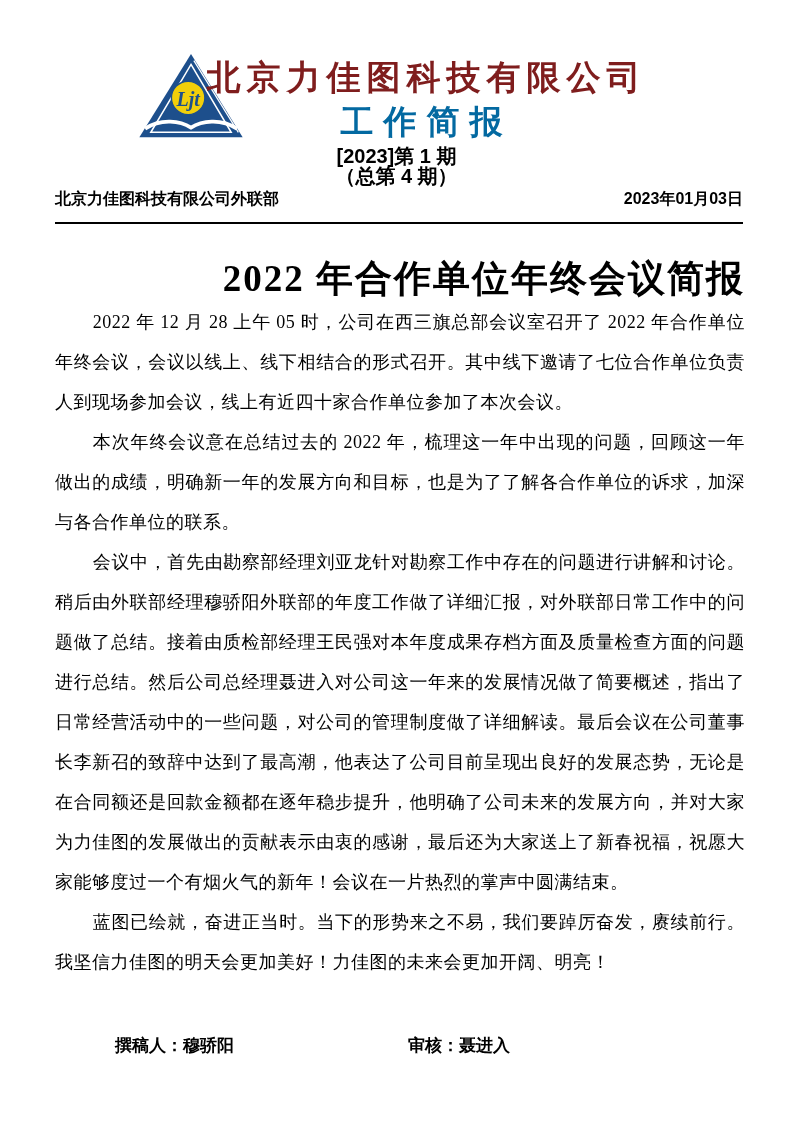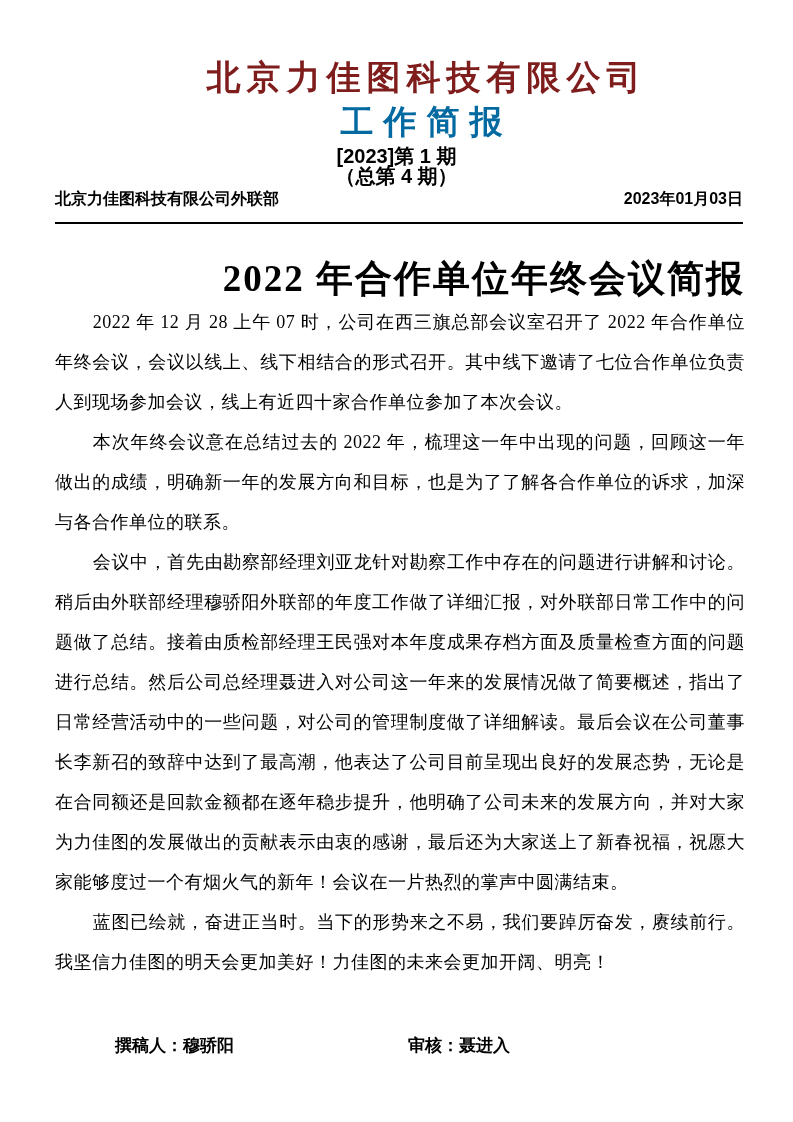--- a/index.html
+++ b/index.html
@@ -107,41 +107,51 @@
     font-weight: bold;
   }
   .signoff .author   { position: absolute; left: 115px; }
   .signoff .reviewer { position: absolute; left: 408px; }
 </style>
 </head>
 <body>
 
 <div class="page">
 
+  <div class="logo">
+    <svg viewBox="0 0 110 92" width="106" height="88">
+      <polygon points="55,2 109,89 1,89" fill="#1d4f8c"></polygon>
+      <polygon points="55,13 97,84 13,84" fill="none" stroke="#ffffff" stroke-width="1.6"></polygon>
+      <line x1="58" y1="9" x2="104.5" y2="84" stroke="#ffffff" stroke-width="1.3"></line>
+      <path d="M7,80 C24,69 44,72 55,79 C66,72 86,69 103,80" fill="none" stroke="#ffffff" stroke-width="4"></path>
+      <circle cx="52" cy="48" r="17.5" stroke-width="1.5" stroke="#1d4f8c" fill="#f2cf0a"></circle>
+      <text x="52" y="56" font-size="21" font-style="italic" font-weight="bold" text-anchor="middle" font-family="Liberation Serif, serif" fill="#1d4f8c">Ljt</text>
+    </svg>
+  </div>
 
   <div class="masthead-titles">
     <div class="company-name" style="color: #7f1d1d;">北京力佳图科技有限公司</div>
     <div class="doc-type" style="color: #0369a1;">工作简报</div>
   </div>
 
   <div class="issue-block">
     <div>[2023]第 1 期</div>
     <div>（总第 4 期）</div>
   </div>
 
   <div class="byline-row">
     <span>北京力佳图科技有限公司外联部</span>
     <span>2023年01月03日</span>
   </div>
 
   <hr class="header-divider">
 
   <div class="article">
     <h1 class="article-title">2022 年合作单位年终会议简报</h1>
-    <p>2022 年 12 月 28 上午 07 时，公司在西三旗总部会议室召开了 2022 年合作单位年终会议，会议以线上、线下相结合的形式召开。其中线下邀请了七位合作单位负责人到现场参加会议，线上有近四十家合作单位参加了本次会议。</p>
+    <p>2022 年 12 月 28 上午 05 时，公司在西三旗总部会议室召开了 2022 年合作单位年终会议，会议以线上、线下相结合的形式召开。其中线下邀请了七位合作单位负责人到现场参加会议，线上有近四十家合作单位参加了本次会议。</p>
     <p>本次年终会议意在总结过去的 2022 年，梳理这一年中出现的问题，回顾这一年做出的成绩，明确新一年的发展方向和目标，也是为了了解各合作单位的诉求，加深与各合作单位的联系。</p>
     <p>会议中，首先由勘察部经理刘亚龙针对勘察工作中存在的问题进行讲解和讨论。稍后由外联部经理穆骄阳外联部的年度工作做了详细汇报，对外联部日常工作中的问题做了总结。接着由质检部经理王民强对本年度成果存档方面及质量检查方面的问题进行总结。然后公司总经理聂进入对公司这一年来的发展情况做了简要概述，指出了日常经营活动中的一些问题，对公司的管理制度做了详细解读。最后会议在公司董事长李新召的致辞中达到了最高潮，他表达了公司目前呈现出良好的发展态势，无论是在合同额还是回款金额都在逐年稳步提升，他明确了公司未来的发展方向，并对大家为力佳图的发展做出的贡献表示由衷的感谢，最后还为大家送上了新春祝福，祝愿大家能够度过一个有烟火气的新年！会议在一片热烈的掌声中圆满结束。</p>
     <p>蓝图已绘就，奋进正当时。当下的形势来之不易，我们要踔厉奋发，赓续前行。我坚信力佳图的明天会更加美好！力佳图的未来会更加开阔、明亮！</p>
   </div>
 
   <div class="signoff">
     <span class="author"><span>撰稿人：</span><span>穆骄阳</span></span>
     <span class="reviewer"><span>审核：</span><span>聂进入</span></span>
   </div>
 

